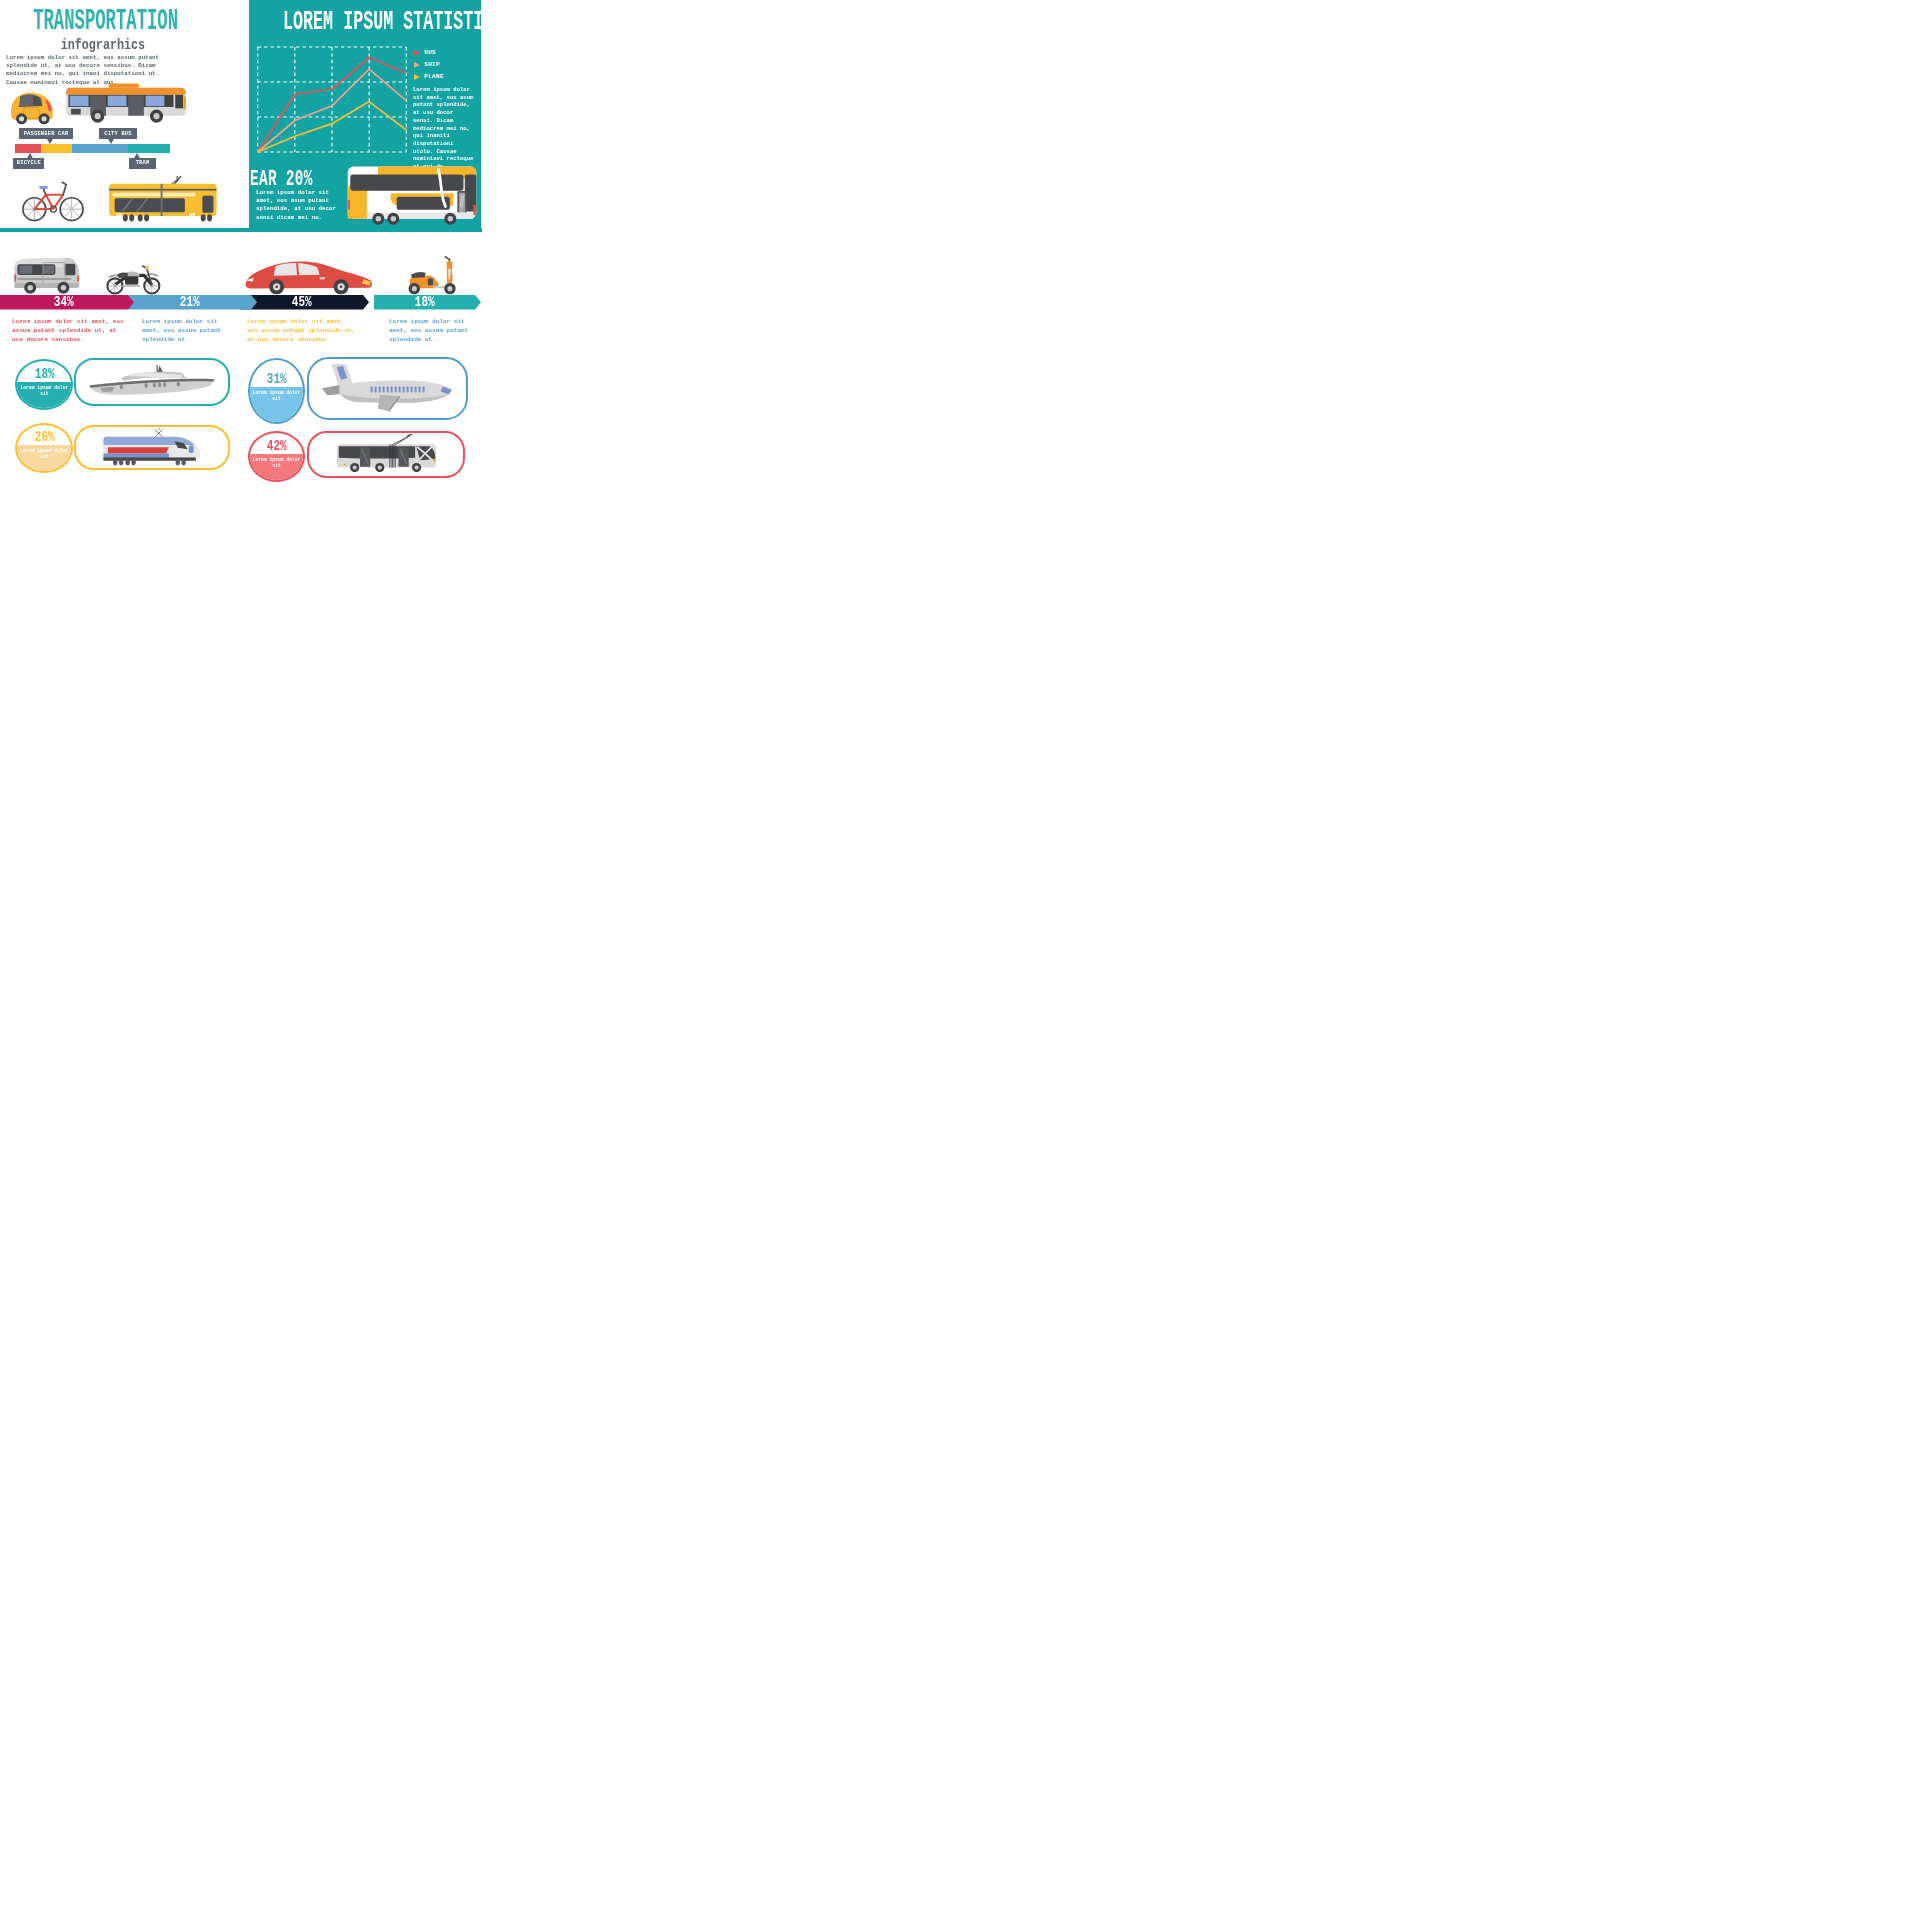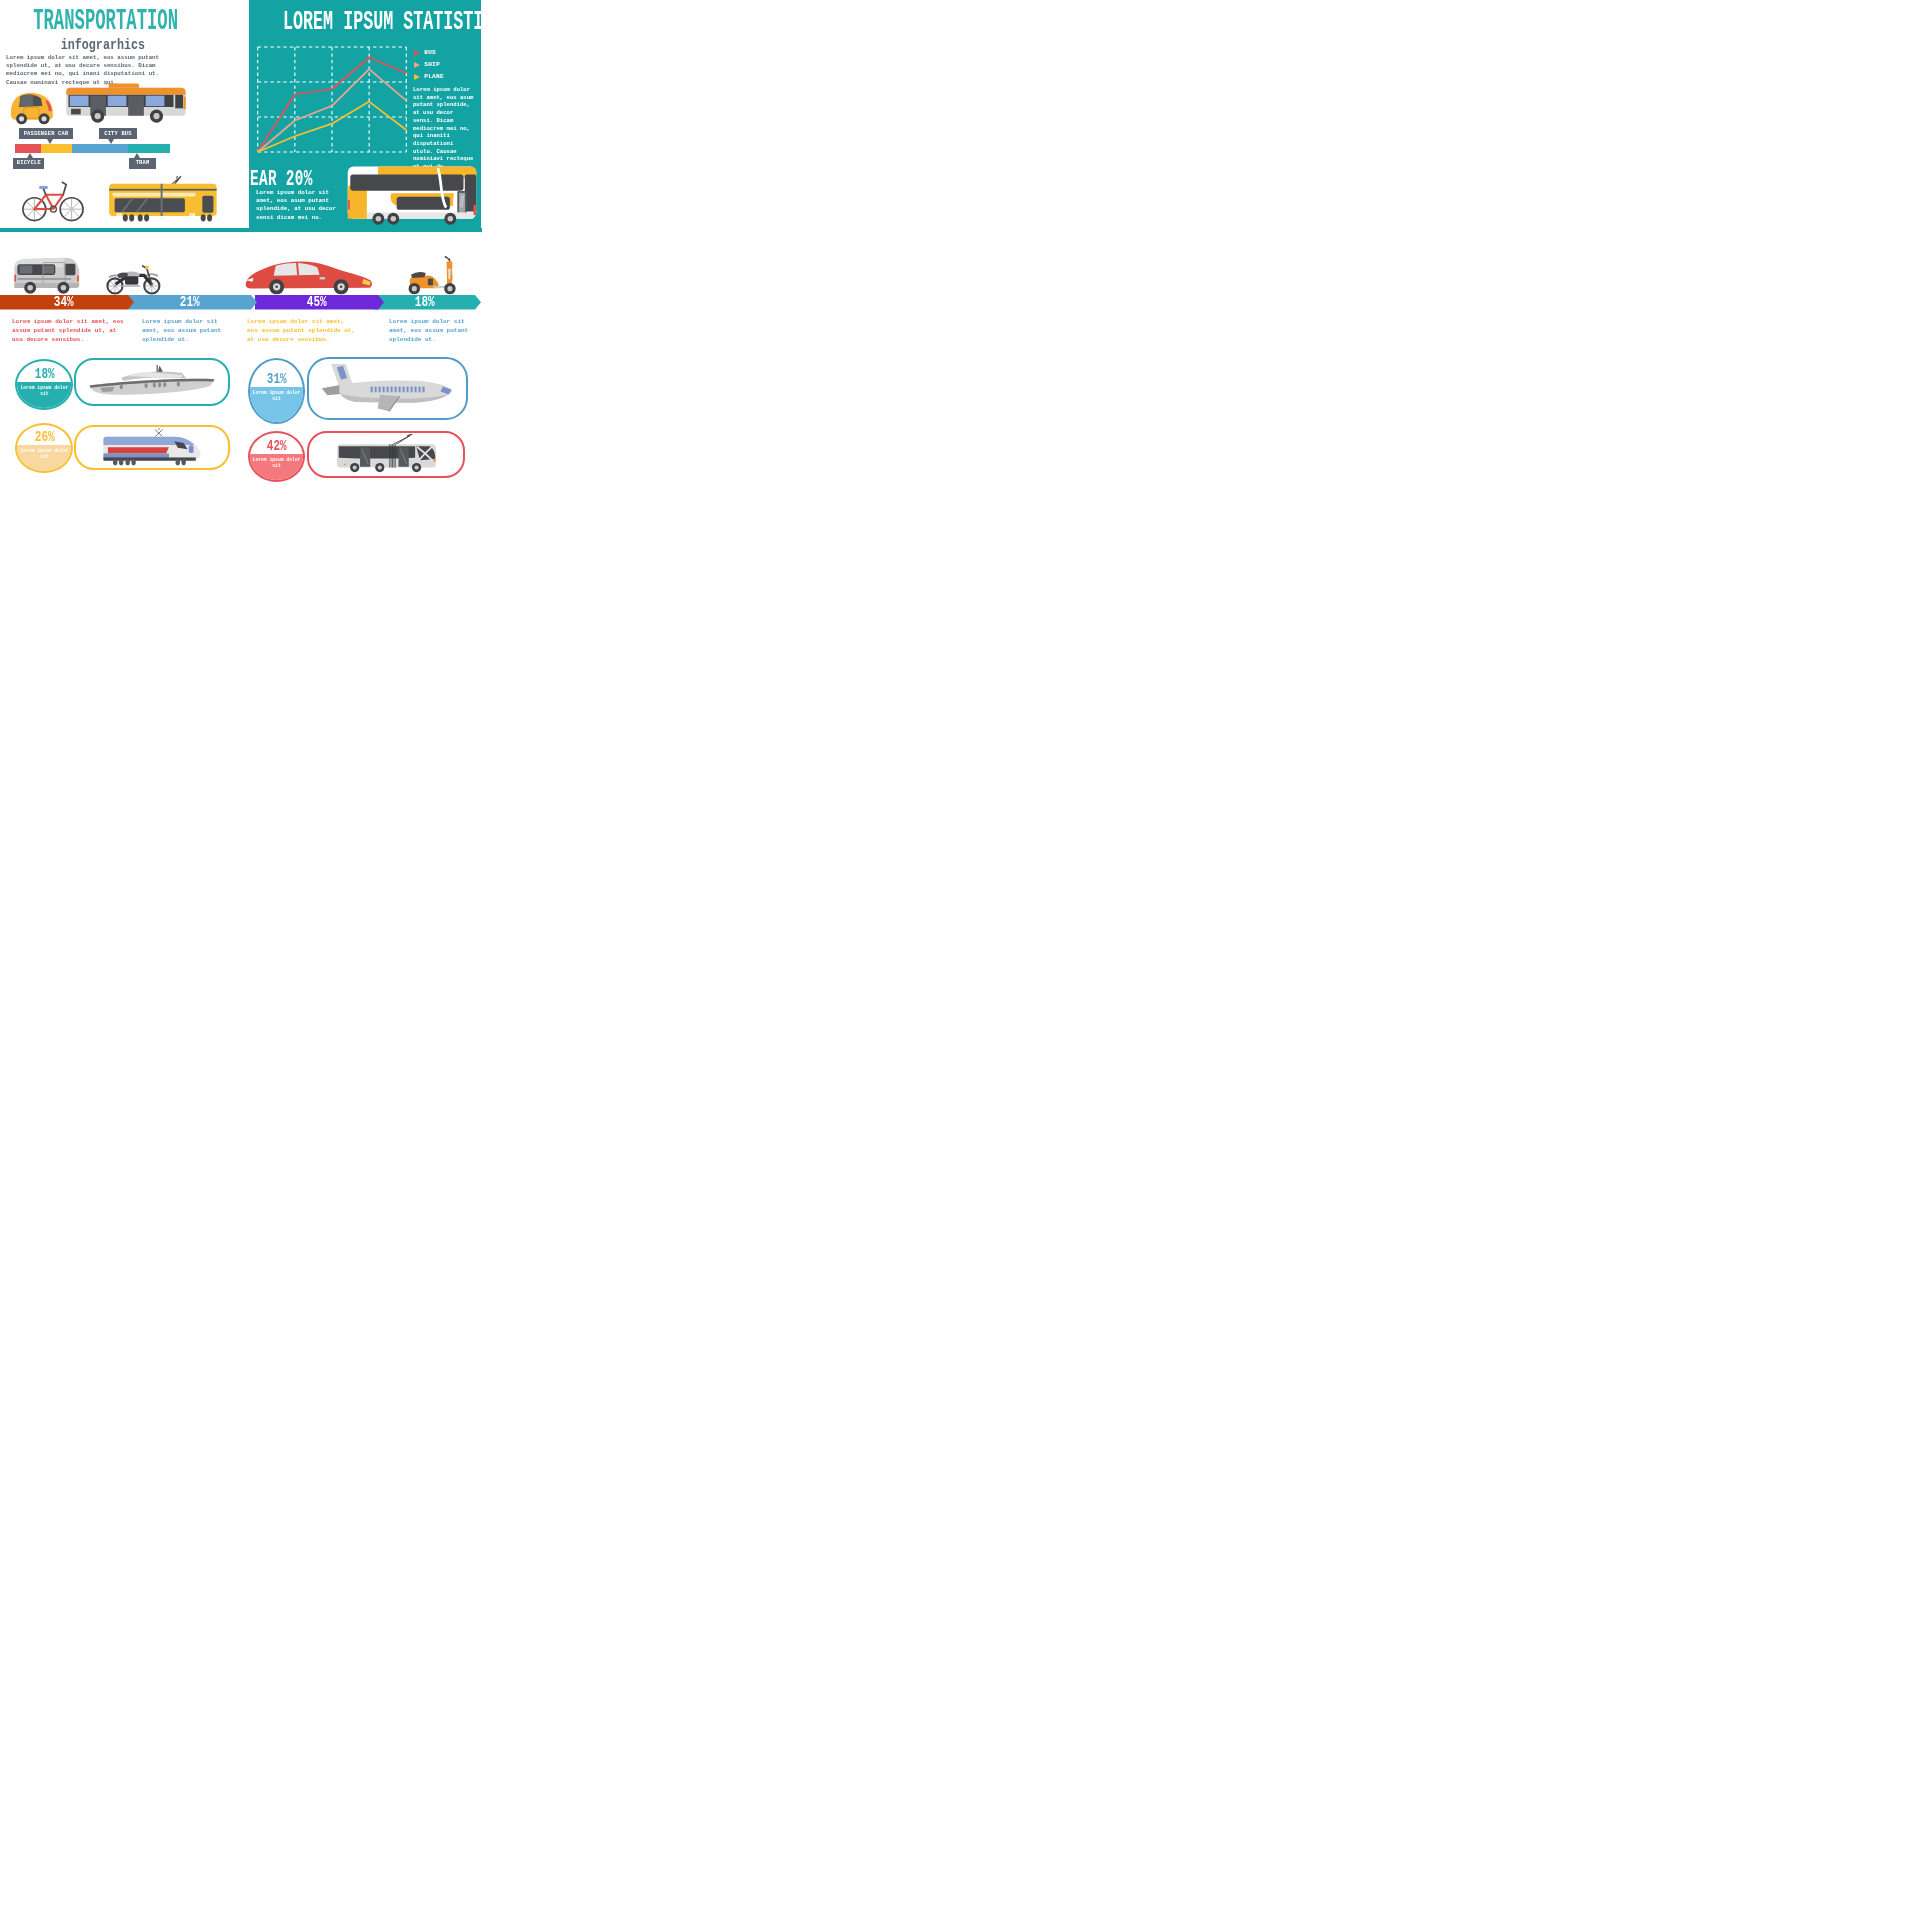--- a/index.html
+++ b/index.html
@@ -292,31 +292,31 @@
       <circle cx="86" cy="154" r="12" fill="#C9C9C9"></circle>
     <circle cx="254" cy="154" r="27" fill="#3F4145"></circle>
       <circle cx="254" cy="154" r="12" fill="#C9C9C9"></circle>
   </svg>
 
   <div class="arrow" style="left: 374px; width: 107px; clip-path: polygon(0px 0px, 94.4% 0px, 100% 50%, 94.4% 100%, 0px 100%); background: rgb(38, 175, 175);">
     <div class="pct-wrap">
         <span class="cond">18%</span>
       </div>
   </div>
-  <div class="arrow" style="left: 255px; width: 129px; clip-path: polygon(0px 0px, 95.4% 0px, 100% 50%, 95.4% 100%, 0px 100%); background: #6d28d9;">
+  <div class="arrow" style="left: 240px; width: 129px; clip-path: polygon(0px 0px, 95.4% 0px, 100% 50%, 95.4% 100%, 0px 100%); background: #0f172a;">
     <div class="pct-wrap">
         <span class="cond">45%</span>
       </div>
   </div>
   <div class="arrow" style="left: 128px; width: 129px; clip-path: polygon(0px 0px, 95.4% 0px, 100% 50%, 95.4% 100%, 0px 100%); background: rgb(87, 164, 207);">
     <div class="pct-wrap">
         <span class="cond">21%</span>
       </div>
   </div>
-  <div class="arrow" style="left: 0px; width: 134px; clip-path: polygon(0px 0px, 95.5% 0px, 100% 50%, 95.5% 100%, 0px 100%); background: #c2410c;">
+  <div class="arrow" style="left: 0px; width: 134px; clip-path: polygon(0px 0px, 95.5% 0px, 100% 50%, 95.5% 100%, 0px 100%); background: #be185d;">
     <div class="pct-wrap">
         <span class="cond">34%</span>
       </div>
   </div>
 
   <div class="mode-text" style="left: 12px; width: 114px; color: rgb(230, 81, 88);">Lorem ipsum dolor sit amet, eos assum putant splendide ut, at usu decore sensibus.</div>
   <div class="mode-text" style="left: 142px; width: 85px; color: rgb(87, 164, 207);">Lorem ipsum dolor sit amet, eos assum putant splendide ut.</div>
   <div class="mode-text" style="left: 247px; width: 110px; color: rgb(251, 190, 47);">Lorem ipsum dolor sit amet, eos assum putant splendide ut, at usu decore sensibus.</div>
   <div class="mode-text" style="left: 389px; width: 80px; color: rgb(87, 164, 207);">Lorem ipsum dolor sit amet, eos assum putant splendide ut.</div>
 

